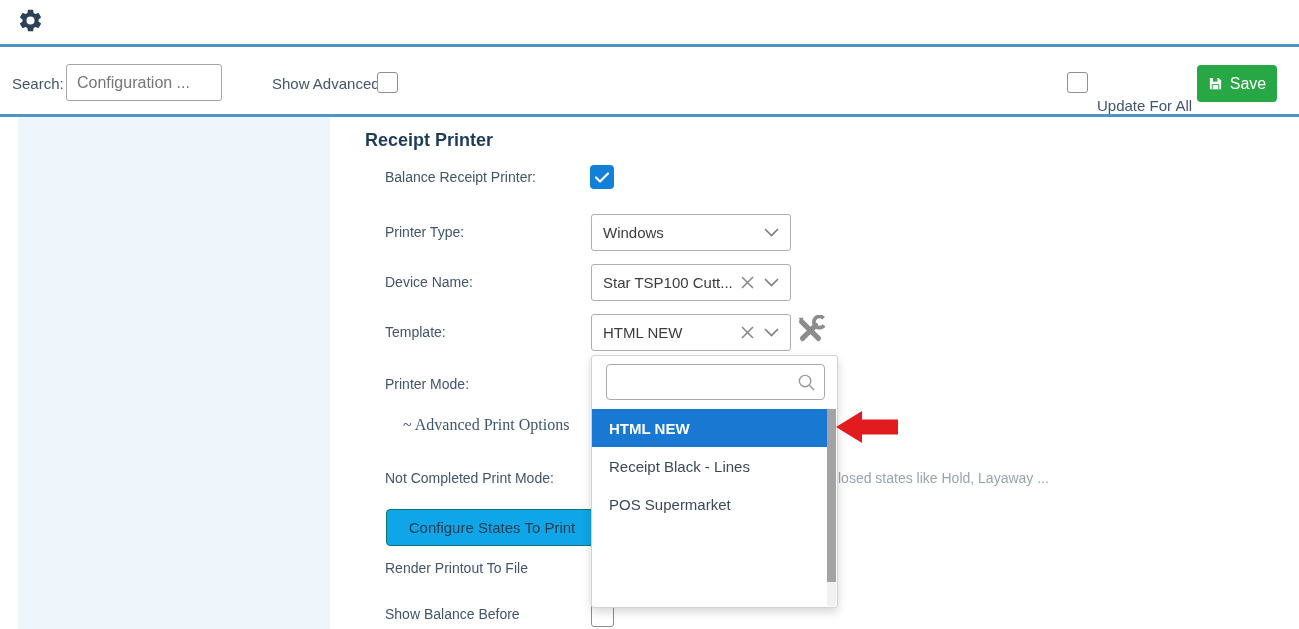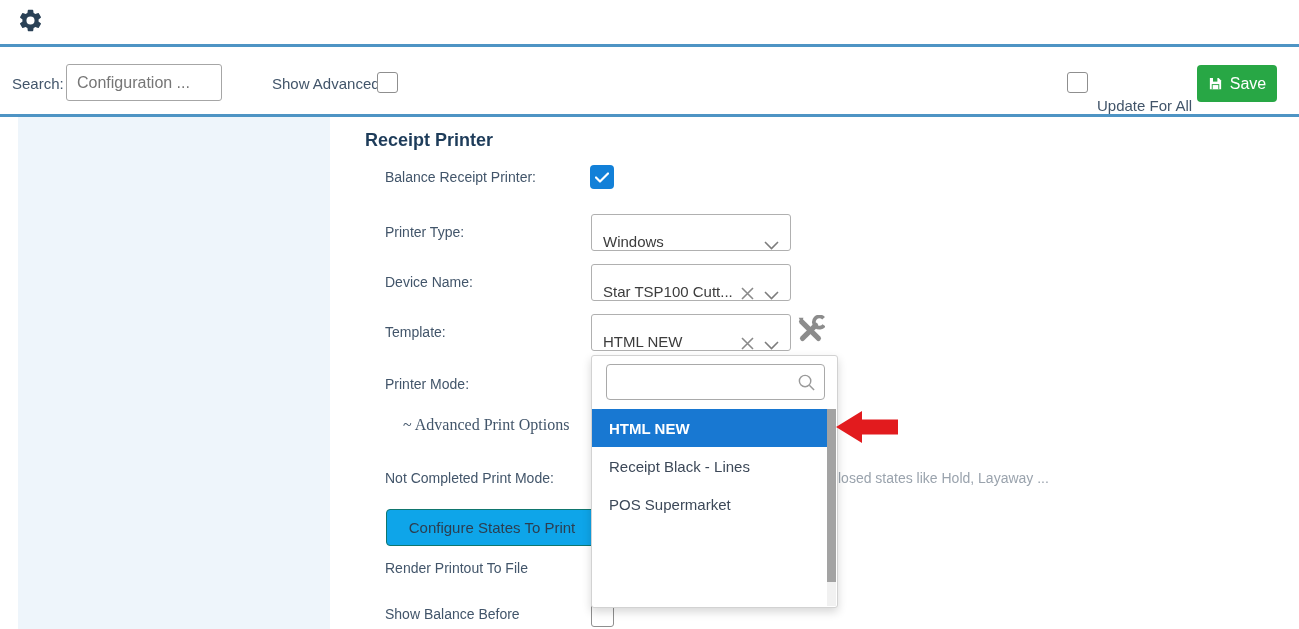--- a/index.html
+++ b/index.html
@@ -27,21 +27,21 @@
   .save-btn { position:absolute; left:1197px; top:65px; width:80px; height:37px; background:#28a745; border:none; border-radius:4px; color:#fff; font-size:16px; font-family:"Liberation Sans",sans-serif; cursor:pointer; display:flex; align-items:center; justify-content:center; gap:7px; }
 
   
   .sidebar { position:absolute; left:18px; top:117px; width:312px; height:512px; background:#eef5fb; }
   .section-title { position:absolute; left:365px; top:130px; font-size:18px; font-weight:700; color:#1e3c5a; }
 
   .field-lbl { position:absolute; left:385px; font-size:14px; color:#42556a; }
   .adv-lbl { position:absolute; left:403px; font-size:16px; color:#42556a;font-family:Liberation Serif, serif; }
 
   .check-on { position:absolute; width:24px; height:24px; background:#1280d8; border-radius:4px; display:flex; align-items:center; justify-content:center; cursor:pointer; }
-  .combo { position:absolute; left:591px; width:200px; height:37px; border:1px solid #b0b0b0; border-radius:3px; background:#fff; display:flex; align-items:flex-end; padding:0 11px; cursor:pointer; }
+  .combo { position:absolute; left:591px; width:200px; height:37px; border:1px solid #b0b0b0; border-radius:3px; background:#fff; display:flex; align-items:center; padding:0 11px; cursor:pointer; }
   .combo-value { flex:1; font-size:15px; color:#3c3c3c; white-space:nowrap; overflow:hidden; }
   .combo .x-icon { margin-right:10px; cursor:pointer; }
   .hint { position:absolute; left:831px; top:470px; font-size:14px; color:#9aa3ad; }
 
   .cfg-btn { position:absolute; left:386px; top:509px; width:212px; height:37px; background:#0ea5e9; border:1px solid #0f766e; border-radius:4px; font-size:15px; color:#2c3e50; font-family:"Liberation Sans",sans-serif; cursor:pointer; }
 
   .tools-icon { position:absolute; left:795px; top:315px; cursor:pointer; }
 
   
   .dropdown { position:absolute; left:591px; top:355px; width:247px; height:253px; background:#fff; border:1px solid #d2d2d2; border-radius:3px; box-shadow:0 4px 10px rgba(0,0,0,.16); z-index:5; }

